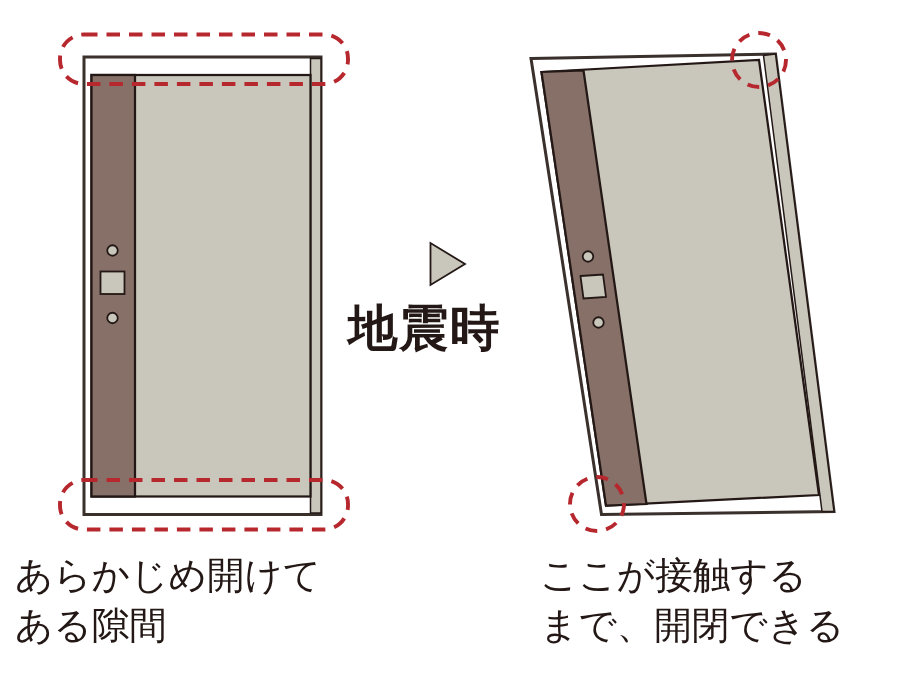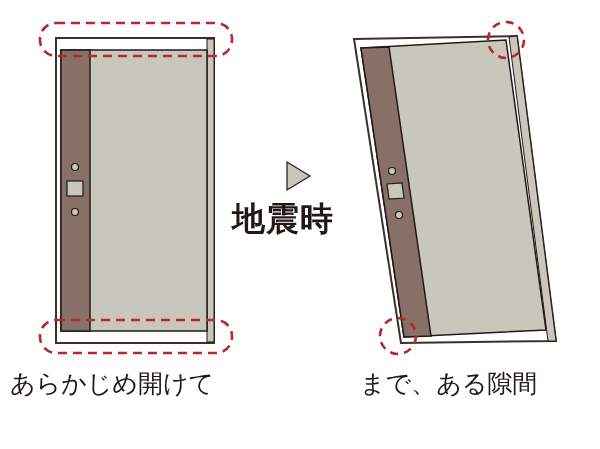--- a/index.html
+++ b/index.html
@@ -43,17 +43,19 @@
     <circle cx="399" cy="215" r="3.5" fill="#c9c6bb" stroke="#231815" stroke-width="1.2"></circle>
     <circle cx="506" cy="40" r="18" fill="none" stroke="#b7282e" stroke-width="2.6" stroke-dasharray="8 6"></circle>
     <circle cx="398" cy="336" r="18" fill="none" stroke="#b7282e" stroke-width="2.6" stroke-dasharray="8 6"></circle>
   </g>
 </svg>
 
 <div id="mid-label">地震時</div>
 
 <div id="cap-left" class="caption">
   <span>あらかじめ開けて</span>
+  <span>ある隙間</span>
 </div>
 
 <div id="cap-right" class="caption">
-  <span>まで、ある隙間</span>
+  <span>ここが接触する</span>
+  <span>まで、開閉できる</span>
 </div>
 
 </body></html>

